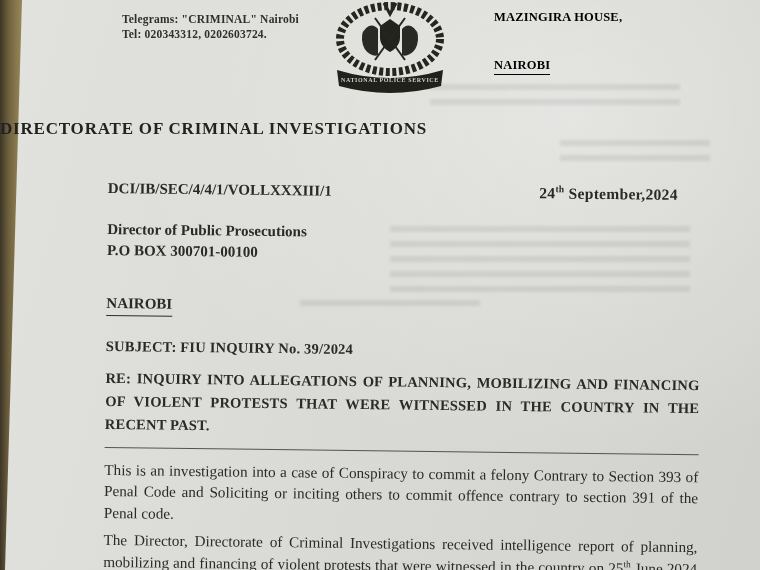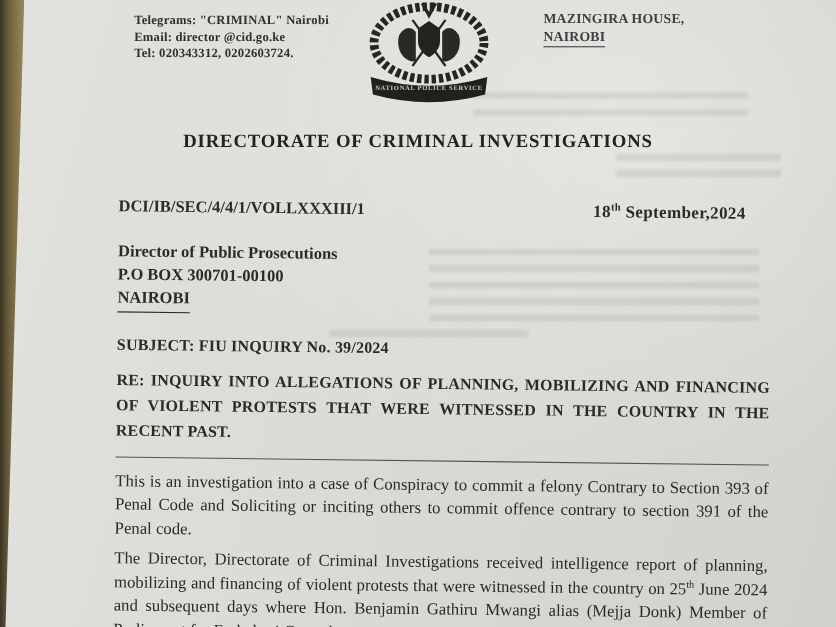--- a/index.html
+++ b/index.html
@@ -25,26 +25,26 @@
     background:repeating-linear-gradient(180deg,#2e4031 0 6px, rgba(0,0,0,0) 6px 15px);
   }
   .lh-left {
     position:absolute; left:122px; top:12px;
     font-weight:bold; font-size:11.5px; line-height:15px; letter-spacing:0.2px;
     color:#30302a;
   }
   .lh-right {
     position:absolute; left:494px; top:9px;
     font-weight:bold; font-size:12.5px; line-height:16px; letter-spacing:0.2px;
-    color:#404040;
+    color:#000000;
   }
   .crest-wrap { position:absolute; left:331px; top:2px; width:118px; height:92px; filter:blur(0.4px); }
-  .u { display:inline-block; border-bottom:1.6px solid currentColor; padding-bottom:0.5px; }
+  .u { display:inline-block; border-bottom:1.6px solid currentColor; padding-bottom:0.5px;margin-top:32px; }
   .title {
-    position:absolute; left:0; right:0; top:119px; text-align:center;
+    position:absolute; left:0; right:0; top:119px; 
     font-weight:bold; font-size:17px; letter-spacing:0.8px; color:#222220;
   }
   .content {
     position:absolute; left:108px; top:173px; width:594px;
     transform:rotate(0.7deg); transform-origin:0 0;
   }
   .ref-row {
     margin-top:6px; display:flex; justify-content:space-between; align-items:baseline;
     font-weight:bold; font-size:15px;
   }
@@ -68,21 +68,20 @@
   <div class="paper"></div>
   <div class="edge-strip"></div>
 
   <div class="bleed" style="left:430px;top:84px;width:250px;height:30px;"></div>
   <div class="bleed" style="left:560px;top:140px;width:150px;height:26px;"></div>
   <div class="bleed" style="left:390px;top:226px;width:300px;height:70px;"></div>
   <div class="bleed" style="left:300px;top:300px;width:180px;height:14px;"></div>
 
   <div class="lh-left">
     <div>Telegrams: "CRIMINAL" Nairobi</div>
-    <div>Email: director @cid.go.ke</div>
     <div>Tel: 020343312, 0202603724.</div>
   </div>
 
   <div class="crest-wrap">
     <svg width="118" height="92" viewBox="0 0 118 92">
       <ellipse cx="59" cy="37" rx="50" ry="33" fill="none" stroke="#26261f" stroke-width="8" stroke-dasharray="4 2.6"></ellipse>
       <path d="M53 1 L59 12 L65 1" fill="none" stroke="#26261f" stroke-width="3"></path>
       <path d="M38 24 q-8 4 -7 14 q1 10 8 14 q5 3 8 1 l0 -26 q-4 -5 -9 -3 z" fill="#2a2a24"></path>
       <path d="M80 24 q8 4 7 14 q-1 10 -8 14 q-5 3 -8 1 l0 -26 q4 -5 9 -3 z" fill="#2a2a24"></path>
       <path d="M59 17 l10 7 v12 c0 9 -10 14 -10 14 c0 0 -10 -5 -10 -14 v-12 z" fill="#23231e"></path>
@@ -97,21 +96,21 @@
     <div>MAZINGIRA HOUSE,</div>
     <div><span class="u">NAIROBI</span></div>
   </div>
 
   <div class="title">DIRECTORATE OF CRIMINAL INVESTIGATIONS</div>
 
   <div class="content">
 
     <div class="ref-row">
       <span>DCI/IB/SEC/4/4/1/VOLLXXXIII/1</span>
-      <span class="date"><span>18</span><sup>th</sup><span> September,2024</span></span>
+      <span class="date"><span>24</span><sup>th</sup><span> September,2024</span></span>
     </div>
 
     <div class="addressee">
       <div>Director of Public Prosecutions</div>
       <div>P.O BOX 300701-00100</div>
       <div><span class="u">NAIROBI</span></div>
     </div>
 
     <div class="subject">SUBJECT: FIU INQUIRY No. 39/2024</div>
 

